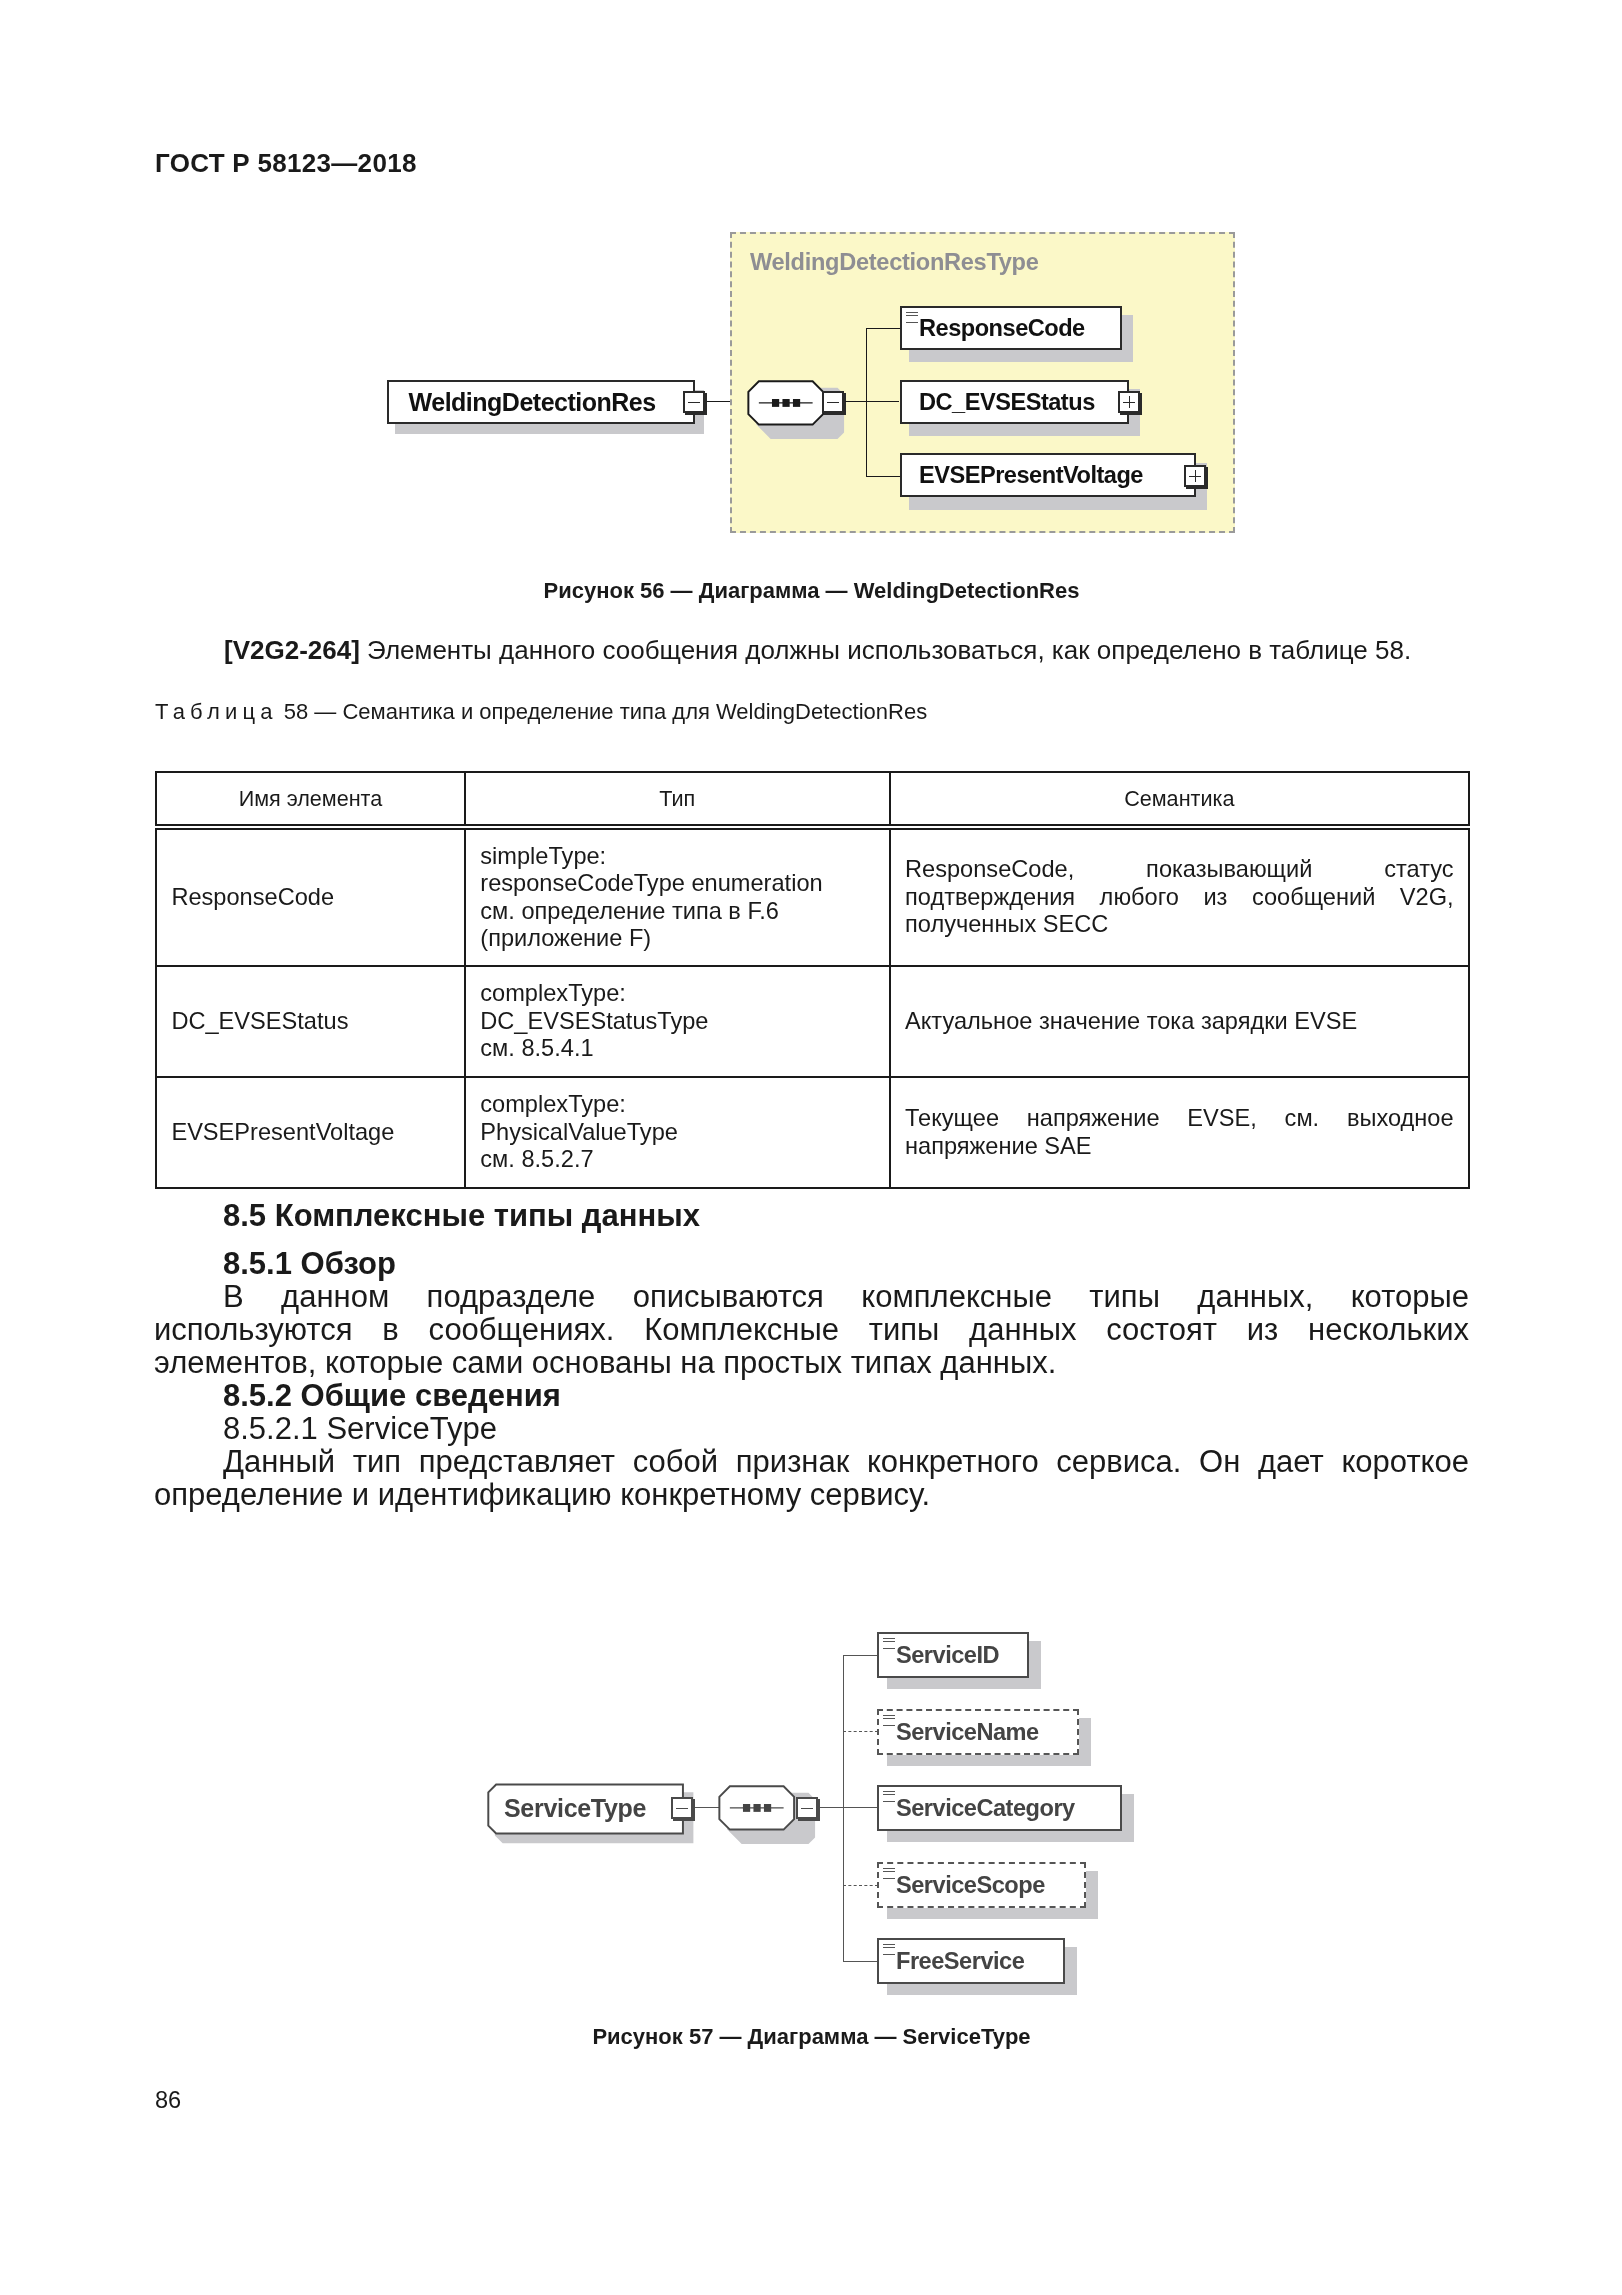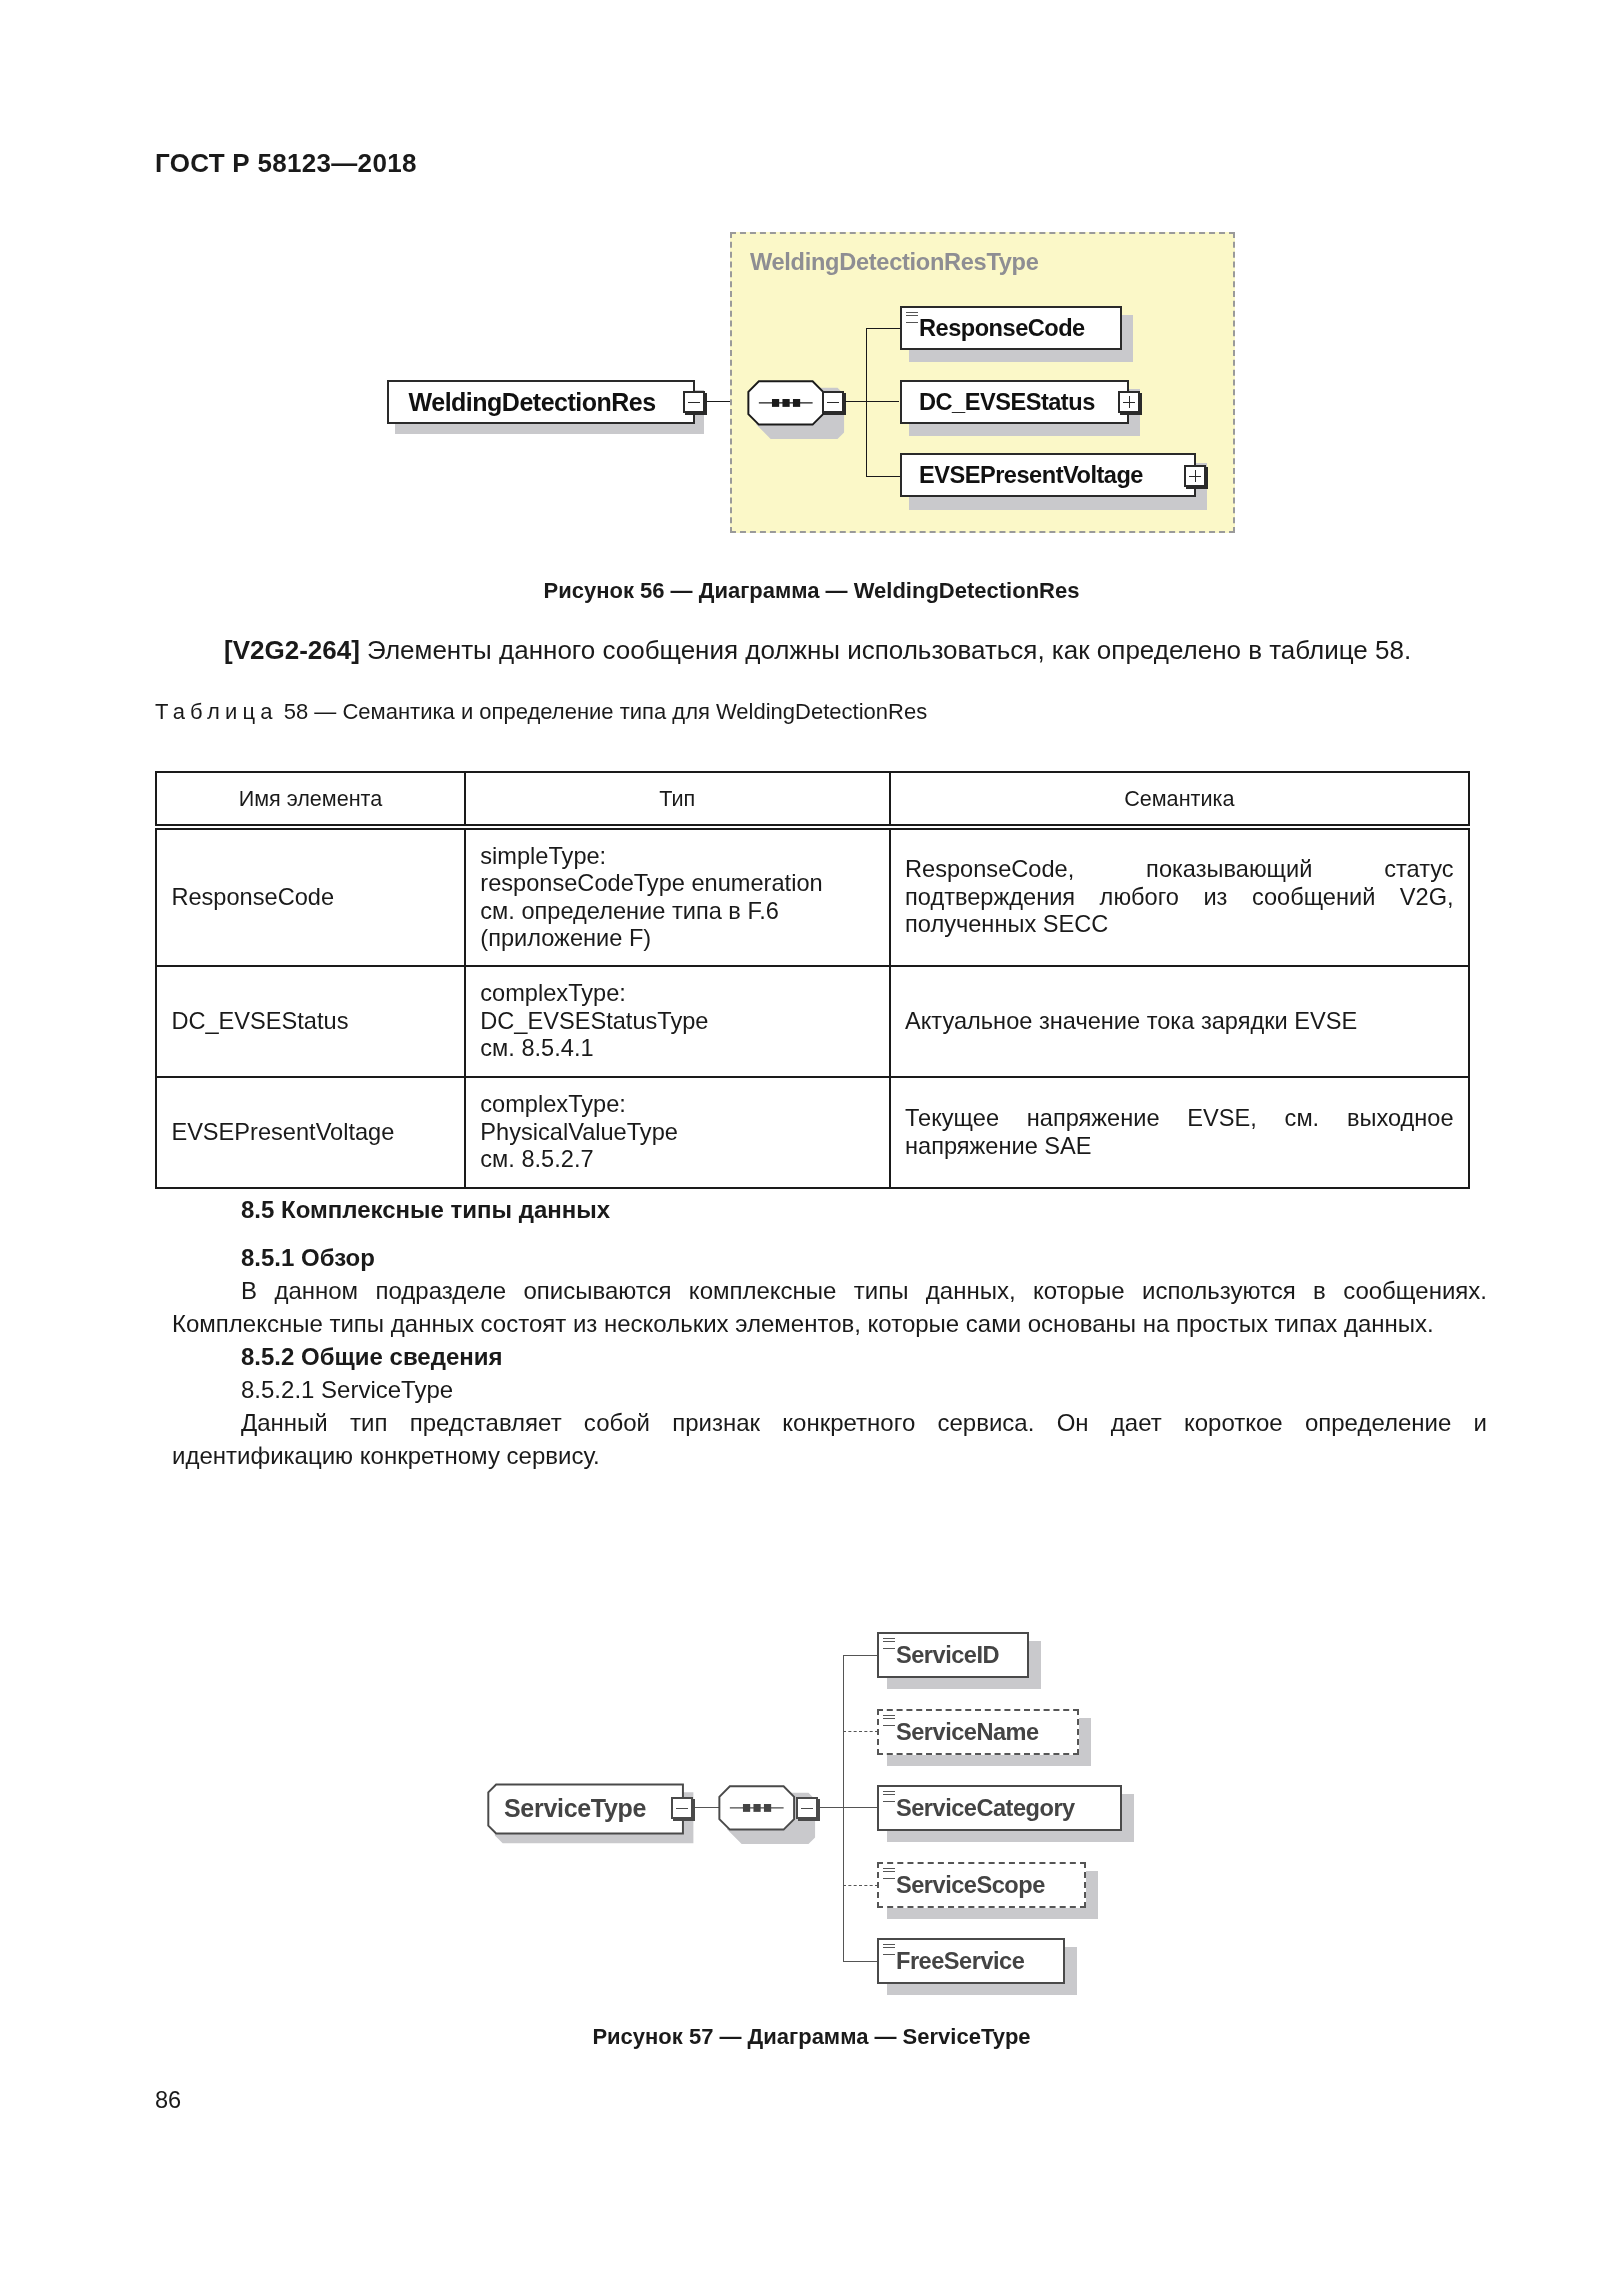--- a/index.html
+++ b/index.html
@@ -55,21 +55,21 @@
     border-collapse: collapse; font-size: 23.6px; margin-top: 24px;
   }
   table.sem td, table.sem th {
     border: 2px solid #1a1a1a; vertical-align: middle; padding: 0 14.4px; line-height: 27.5px;
   }
   table.sem th { font-weight: normal; height: 51px; text-align: center; font-size: 21.6px; border-bottom: 6.5px double #1a1a1a; }
   table.sem td.justify { text-align: justify; }
   table.sem .cell-line { display: block; }
 
   
-  .body { left: 172px; width: 1315px; font-size: 24px; line-height: 33px; }
+  .body { left: 154px; width: 1315px; font-size: 31px; line-height: 33px; margin-top: 6px; }
   .body p { margin: 0; text-align: justify; }
   .body .indent { text-indent: 69px; }
   .body .h { font-weight: bold; padding-left: 69px; }
   .body .sub { padding-left: 69px; }
   .req2 { display: flex; }
   .req2 .lbl { width: 224px; padding-left: 69px; box-sizing: border-box; font-weight: bold; flex: none; }
   .req2 .txt { text-align: justify; flex: 1; }
 
   
   .g .el-box { border-color: #4a4a4a; }

